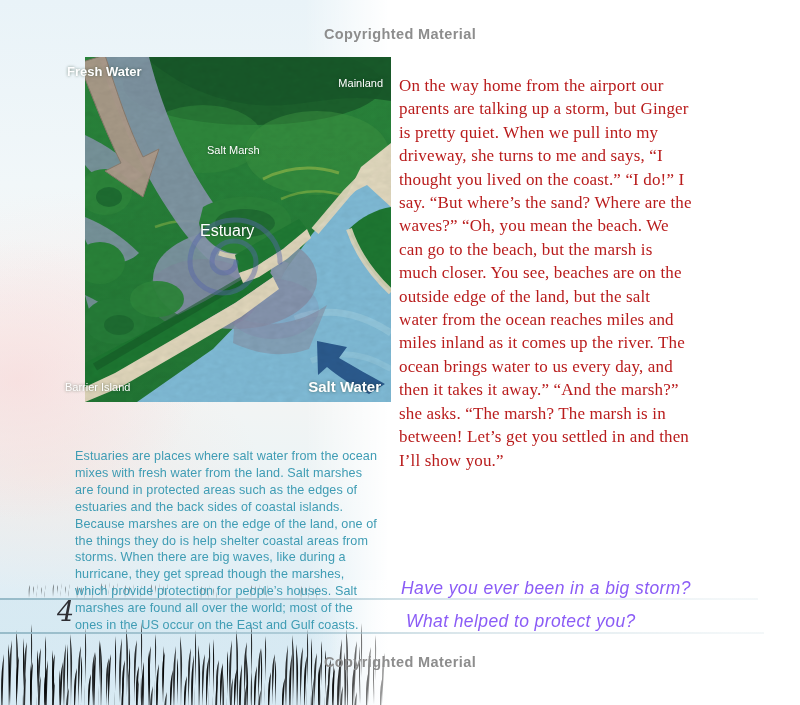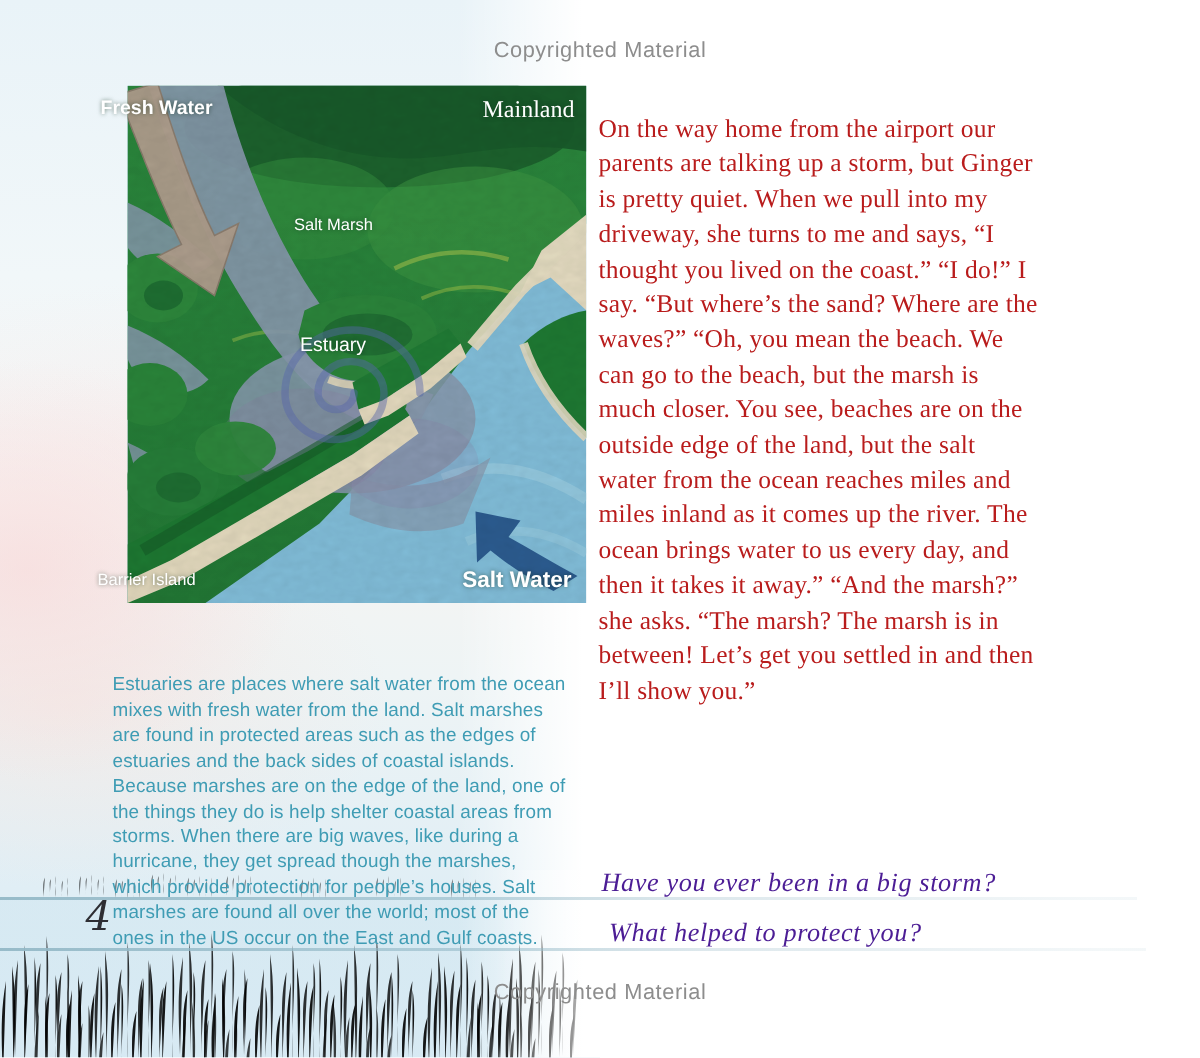--- a/index.html
+++ b/index.html
@@ -20,48 +20,48 @@
 
   
   .rule{position:absolute;height:2px;z-index:3;}
   .rule-1{left:0;top:598px;width:758px;
     background:linear-gradient(90deg,rgba(148,185,199,.95),rgba(148,185,199,.6) 40%,rgba(168,196,207,.38) 62%,rgba(190,212,220,.18) 96%);}
   .rule-2{left:0;top:632px;width:764px;
     background:linear-gradient(90deg,rgba(148,185,199,.95),rgba(148,185,199,.6) 40%,rgba(168,196,207,.38) 62%,rgba(190,212,220,.18) 96%);}
 
   
   .copyright{position:absolute;left:0;width:800px;text-align:center;z-index:6;
-    color:#8d8d8d;font-weight:normal;font-size:14.5px;letter-spacing:.4px;}
+    color:#8d8d8d;font-weight:bold;font-size:14.5px;letter-spacing:.4px;}
   .copyright.top{top:26px;}
   .copyright.bottom{top:654px;}
 
   
   .map{position:absolute;left:57px;top:57px;width:306px;height:345px;z-index:2;overflow:hidden;padding-left:28px;}
   .map svg{display:block;}
   .map-label{position:absolute;color:#ffffff;z-index:4;
     text-shadow:0 0 3px rgba(20,50,30,.55);white-space:nowrap;}
   .lbl-fresh{left:10px;top:7px;font-size:13px;font-weight:bold;}
-  .lbl-mainland{right:8px;top:8px;font-size:16px;font-family:Liberation Serif, serif;}
-  .lbl-marsh{left:139px;top:87px;font-size:11px;}
-  .lbl-estuary{left:143px;top:165px;font-size:13px;}
+  .lbl-mainland{right:8px;top:20px;font-size:11px;}
+  .lbl-marsh{left:150px;top:87px;font-size:11px;}
+  .lbl-estuary{left:143px;top:165px;font-size:16px;}
   .lbl-barrier{left:8px;bottom:9px;font-size:11px;text-align:right;}
   .lbl-salt{right:10px;bottom:7px;font-size:15px;font-weight:bold;}
 
   
   .caption{position:absolute;left:75px;top:408px;width:304px;z-index:4;
     color:#3f9cb4;font-size:12.6px;line-height:16.9px;letter-spacing:.1px;margin-top:40px;}
 
   
   .story{position:absolute;left:399px;top:74px;width:293px;z-index:4;
     font-family:"Liberation Serif",serif;color:#b91c1c;
     font-size:17px;line-height:23.4px;letter-spacing:.15px;}
 
   
-  .question{position:absolute;z-index:4;font-family:Liberation Serif, serif;
-    font-style:italic;color:#4c1d95;font-size:17.5px;letter-spacing:.4px;white-space:nowrap;}
+  .question{position:absolute;z-index:4;font-family:Liberation Sans, sans-serif;
+    font-style:italic;color:#8b5cf6;font-size:17.5px;letter-spacing:.4px;white-space:nowrap;}
   .q1{left:401px;top:578px;}
   .q2{left:406px;top:611px;}
   .page-num{position:absolute;left:57px;top:596px;z-index:4;
     font-family:"DejaVu Serif",serif;font-style:italic;
     font-size:27px;color:#2e2e33;}
 
   
   .grass{position:absolute;left:0;top:580px;width:420px;height:125px;z-index:2;}
 </style>
 </head>

